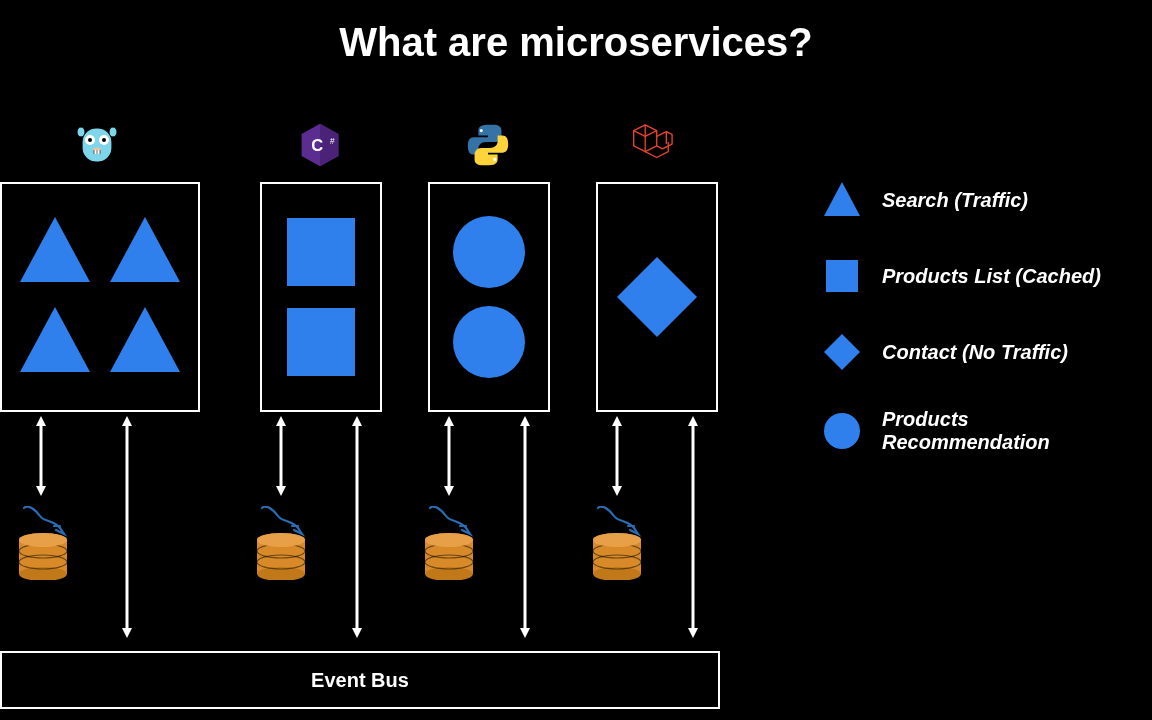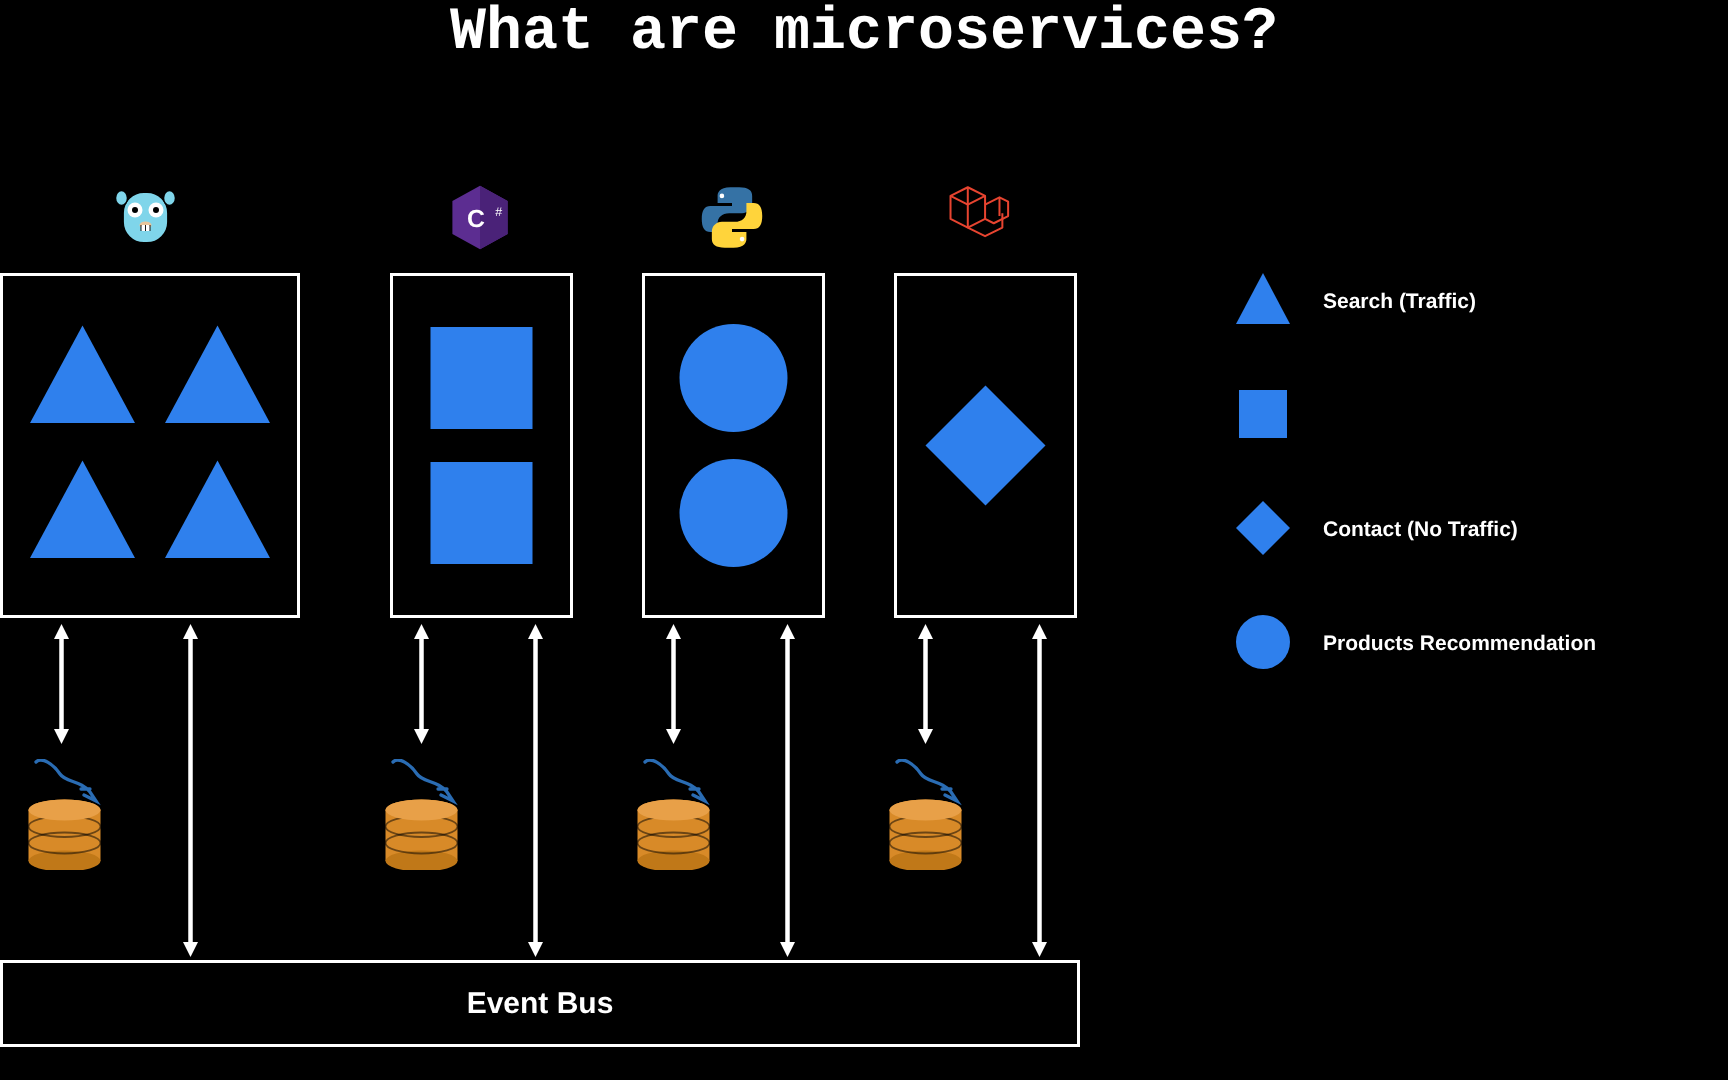--- a/index.html
+++ b/index.html
@@ -9,21 +9,21 @@
     font-family: -apple-system, BlinkMacSystemFont, "Segoe UI", Helvetica, Arial, sans-serif;
     width: 1152px;
     height: 720px;
     overflow: hidden;
     position: relative;
   }
   .title {
     text-align: center;
     font-size: 40px;
     font-weight: 600;
-    font-family: Liberation Mono, monospace;
+    padding-top: 20px;
   }
   .stage {
     position: absolute;
     top: 120px;
     left: 0;
     width: 1152px;
     height: 600px;
   }
   .svc-box {
     position: absolute;
@@ -48,25 +48,25 @@
     right: 10px;
     top: 60px;
     width: 320px;
   }
   .legend-row {
     display: flex;
     align-items: center;
     gap: 20px;
     margin-bottom: 36px;
   }
-  .legend-row span { font-size: 14px; font-weight: 600; }
+  .legend-row span { font-size: 20px; font-weight: 600; font-style: italic; }
   .event-bus {
     position: absolute;
     left: 0;
-    top: 520px;
+    top: 531px;
     width: 720px;
     height: 58px;
     border: 2px solid #fff;
     display: flex;
     align-items: center;
     justify-content: center;
     font-size: 20px;
     font-weight: 700;
   }
   .db-icon {
@@ -270,20 +270,21 @@
     <div class="legend-row">
       <svg width="40" height="40">
           <polygon points="20,2 38,36 2,36" fill="#2F80ED"></polygon>
         </svg>
       <span>Search (Traffic)</span>
     </div>
     <div class="legend-row">
       <svg width="40" height="40">
           <rect x="4" y="4" width="32" height="32" fill="#2F80ED"></rect>
         </svg>
+      <span>Products List (Cached)</span>
     </div>
     <div class="legend-row">
       <svg width="40" height="40">
           <polygon points="20,2 38,20 20,38 2,20" fill="#2F80ED"></polygon>
         </svg>
       <span>Contact (No Traffic)</span>
     </div>
     <div class="legend-row">
       <svg width="40" height="40">
           <circle cx="20" cy="20" r="18" fill="#2F80ED"></circle>

